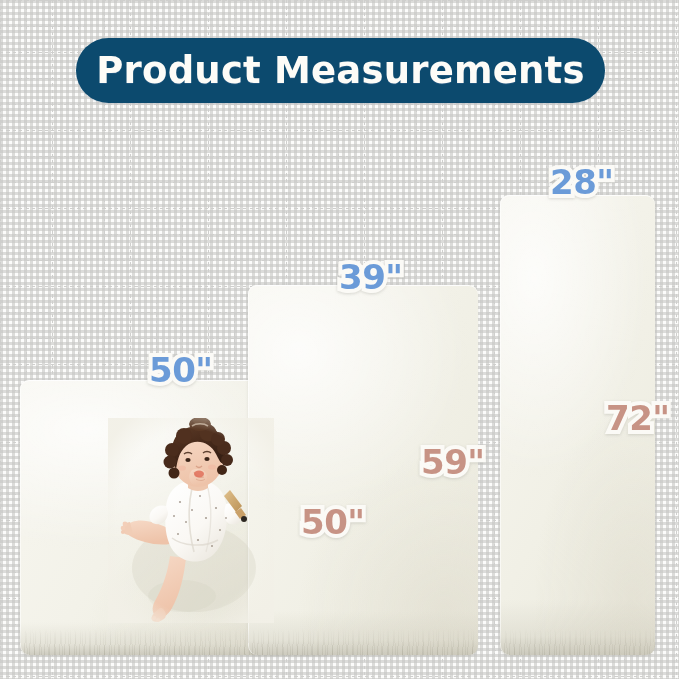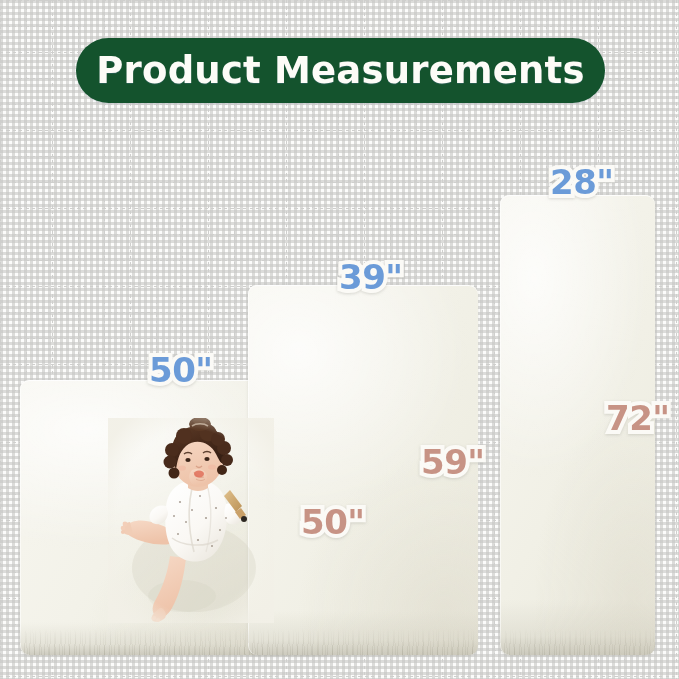--- a/index.html
+++ b/index.html
@@ -66,21 +66,21 @@
         #000 0px, #000 1px, transparent 1px, transparent 26px);
   }
 
   
   #title-banner {
     position: absolute;
     left: 76px;
     top: 38px;
     width: 529px;
     height: 65px;
-    background: #14532d;
+    background: #0c4a6e;
     border-radius: 34px;
     display: flex;
     align-items: center;
     justify-content: center;
     box-shadow: 0 1px 2px rgba(120,140,170,0.18);
   }
   #title-text {
     color: #fdfcf7;
     font-size: 37px;
     font-weight: 700;

